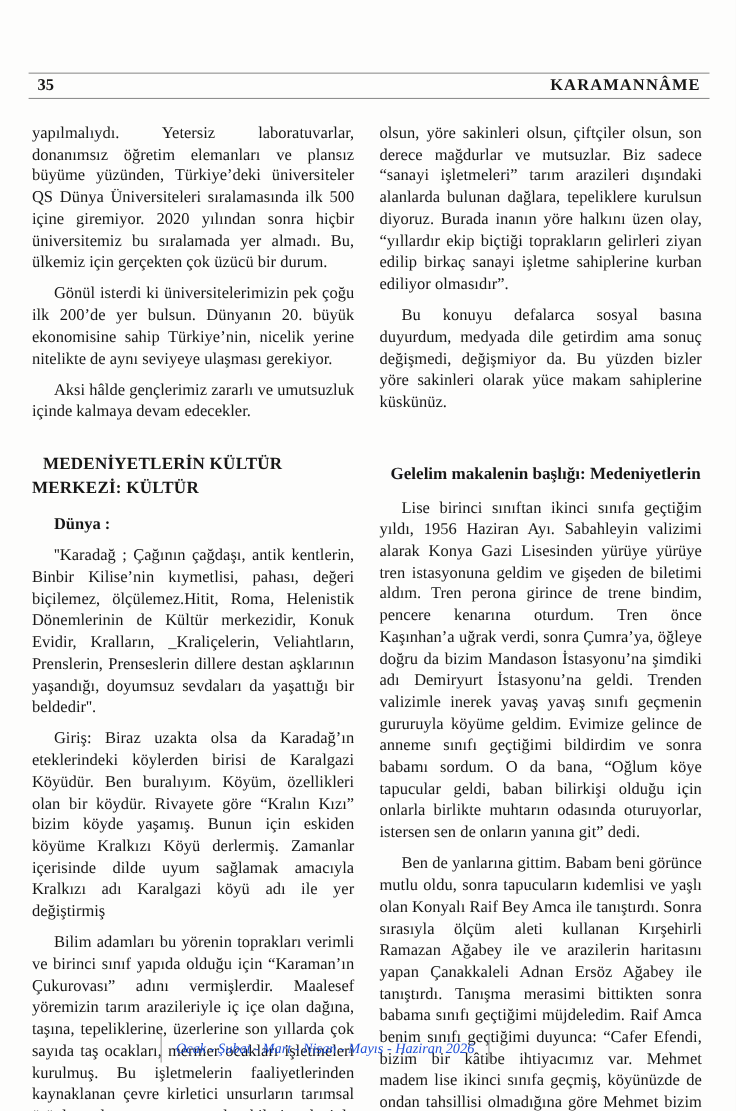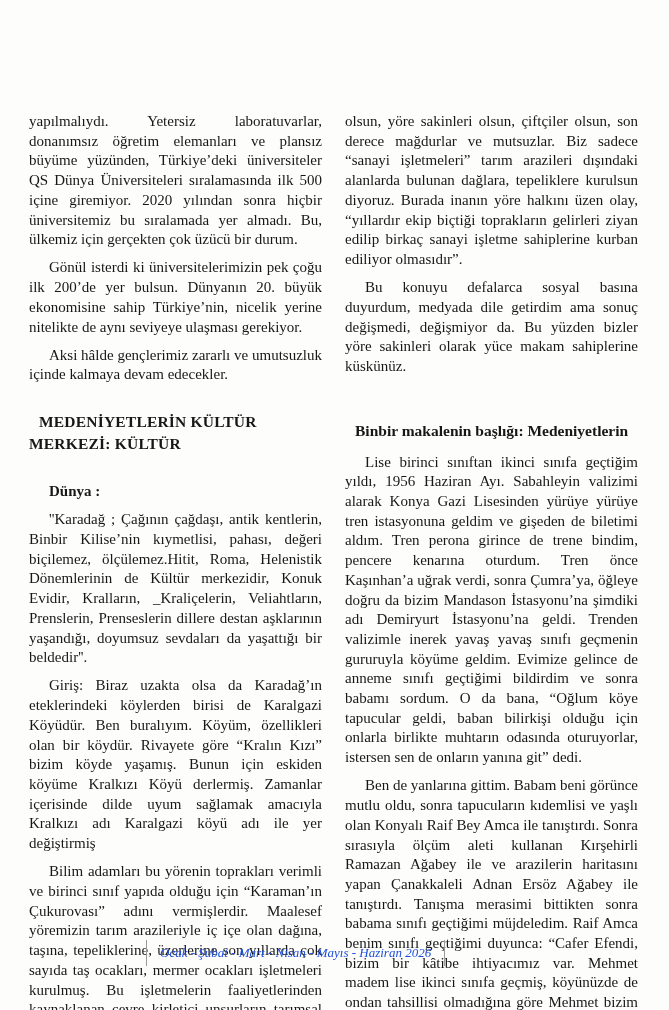--- a/index.html
+++ b/index.html
@@ -19,21 +19,21 @@
   
   .columns{
     position:absolute;top:112px;left:29px;display:flex;gap:23px;
   }
   .col{
     width:293px;text-align:justify;font-size:15px;line-height:19.7px;
   }
   .col p{margin:0 0 8.5px 0;text-indent:20px;}
   .col p.noindent{text-indent:0;}
   .section-heading{
-    margin:26px 0 27px 0;font-size:15.5px;font-weight:bold;
+    margin:26px 0 13px 0;font-size:15.5px;font-weight:bold;
     line-height:22px;letter-spacing:.2px;text-align:left;
   }
   .section-heading .hline{display:block;}
   .section-heading .hline.first{padding-left:10px;}
   .label-bold{font-weight:bold;}
   .lead-bold{font-weight:normal;}
   .sub-heading{
     margin:42px 0 11px 0;font-size:15.5px;font-weight:bold;
     line-height:23px;text-align:left;
   }
@@ -45,20 +45,28 @@
     display:flex;align-items:center;gap:13px;
     font-style:italic;font-size:13px;color:#1d4ed8;
   }
   .vbar{width:1px;height:26px;background:#9a9a9a;}
 </style>
 </head>
 <body>
 
 <div class="page">
 
+  <header class="page-header">
+    <div class="rule"></div>
+    <div class="header-row">
+      <span>35</span>
+      <span class="journal-title">KARAMANNÂME</span>
+    </div>
+    <div class="rule"></div>
+  </header>
 
   <main class="columns">
 
     <section class="col">
       <p class="noindent">yapılmalıydı. Yetersiz laboratuvarlar, donanımsız öğretim elemanları ve plansız büyüme yüzünden, Türkiye’deki üniversiteler QS Dünya Üniversiteleri sıralamasında ilk 500 içine giremiyor. 2020 yılından sonra hiçbir üniversitemiz bu sıralamada yer almadı. Bu, ülkemiz için gerçekten çok üzücü bir durum.</p>
       <p>Gönül isterdi ki üniversitelerimizin pek çoğu ilk 200’de yer bulsun. Dünyanın 20. büyük ekonomisine sahip Türkiye’nin, nicelik yerine nitelikte de aynı seviyeye ulaşması gerekiyor.</p>
       <p>Aksi hâlde gençlerimiz zararlı ve umutsuzluk içinde kalmaya devam edecekler.</p>
 
       <h2 class="section-heading">
         <span class="hline first">MEDENİYETLERİN KÜLTÜR</span>
@@ -71,21 +79,21 @@
       <p><span class="lead-bold">Giriş: </span><span>Biraz uzakta olsa da Karadağ’ın eteklerindeki köylerden birisi de Karalgazi Köyüdür. Ben buralıyım. Köyüm, özellikleri olan bir köydür. Rivayete göre “Kralın Kızı” bizim köyde yaşamış. Bunun için eskiden köyüme Kralkızı Köyü derlermiş. Zamanlar içerisinde dilde uyum sağlamak amacıyla Kralkızı adı Karalgazi köyü adı ile yer değiştirmiş</span></p>
 
       <p>Bilim adamları bu yörenin toprakları verimli ve birinci sınıf yapıda olduğu için “Karaman’ın Çukurovası” adını vermişlerdir. Maalesef yöremizin tarım arazileriyle iç içe olan dağına, taşına, tepeliklerine, üzerlerine son yıllarda çok sayıda taş ocakları, mermer ocakları işletmeleri kurulmuş. Bu işletmelerin faaliyetlerinden kaynaklanan çevre kirletici unsurların tarımsal ürünlere olumsuz veya zararlı etkileri nedeniyle yörenin verimli arazilerinden eskisi gibi verim alınamıyor. Bir de üstüne kıtlük yörede kuraklık baş gösterince, üreticiler</p>
     </section>
 
     <section class="col">
       <p class="noindent">olsun, yöre sakinleri olsun, çiftçiler olsun, son derece mağdurlar ve mutsuzlar. Biz sadece “sanayi işletmeleri” tarım arazileri dışındaki alanlarda bulunan dağlara, tepeliklere kurulsun diyoruz. Burada inanın yöre halkını üzen olay, “yıllardır ekip biçtiği toprakların gelirleri ziyan edilip birkaç sanayi işletme sahiplerine kurban ediliyor olmasıdır”.</p>
       <p>Bu konuyu defalarca sosyal basına duyurdum, medyada dile getirdim ama sonuç değişmedi, değişmiyor da. Bu yüzden bizler yöre sakinleri olarak yüce makam sahiplerine küskünüz.</p>
 
       <h3 class="sub-heading">
-        <span class="hline first">Binbir makalenin başlığı: Medeniyetlerin</span>
+        <span class="hline first">Gelelim makalenin başlığı: Medeniyetlerin</span>
       </h3>
 
       <p>Lise birinci sınıftan ikinci sınıfa geçtiğim yıldı, 1956 Haziran Ayı. Sabahleyin valizimi alarak Konya Gazi Lisesinden yürüye yürüye tren istasyonuna geldim ve gişeden de biletimi aldım. Tren perona girince de trene bindim, pencere kenarına oturdum. Tren önce Kaşınhan’a uğrak verdi, sonra Çumra’ya, öğleye doğru da bizim Mandason İstasyonu’na şimdiki adı Demiryurt İstasyonu’na geldi. Trenden valizimle inerek yavaş yavaş sınıfı geçmenin gururuyla köyüme geldim. Evimize gelince de anneme sınıfı geçtiğimi bildirdim ve sonra babamı sordum. O da bana, “Oğlum köye tapucular geldi, baban bilirkişi olduğu için onlarla birlikte muhtarın odasında oturuyorlar, istersen sen de onların yanına git” dedi.</p>
       <p>Ben de yanlarına gittim. Babam beni görünce mutlu oldu, sonra tapucuların kıdemlisi ve yaşlı olan Konyalı Raif Bey Amca ile tanıştırdı. Sonra sırasıyla ölçüm aleti kullanan Kırşehirli Ramazan Ağabey ile ve arazilerin haritasını yapan Çanakkaleli Adnan Ersöz Ağabey ile tanıştırdı. Tanışma merasimi bittikten sonra babama sınıfı geçtiğimi müjdeledim. Raif Amca benim sınıfı geçtiğimi duyunca: “Cafer Efendi, bizim bir kâtibe ihtiyacımız var. Mehmet madem lise ikinci sınıfa geçmiş, köyünüzde de ondan tahsillisi olmadığına göre Mehmet bizim yanımızda kâtip olarak çalışsın” dedi. Babam da “Olur, çalışsın Raif Bey” dedi. Ben o gün, o saatte tapu kâtipliğine terfi ettim, günlüğüm 3 lira idi, aylığım da 100 lira idi, öğleden sonra da işe başladım. Ertesi sabah hepimiz bir traktörün arabasına binerek köyün bir bölgesine gittik. Öğ-</p>
     </section>
 
   </main>
 
   <footer class="page-footer">
     <span class="vbar"></span>

